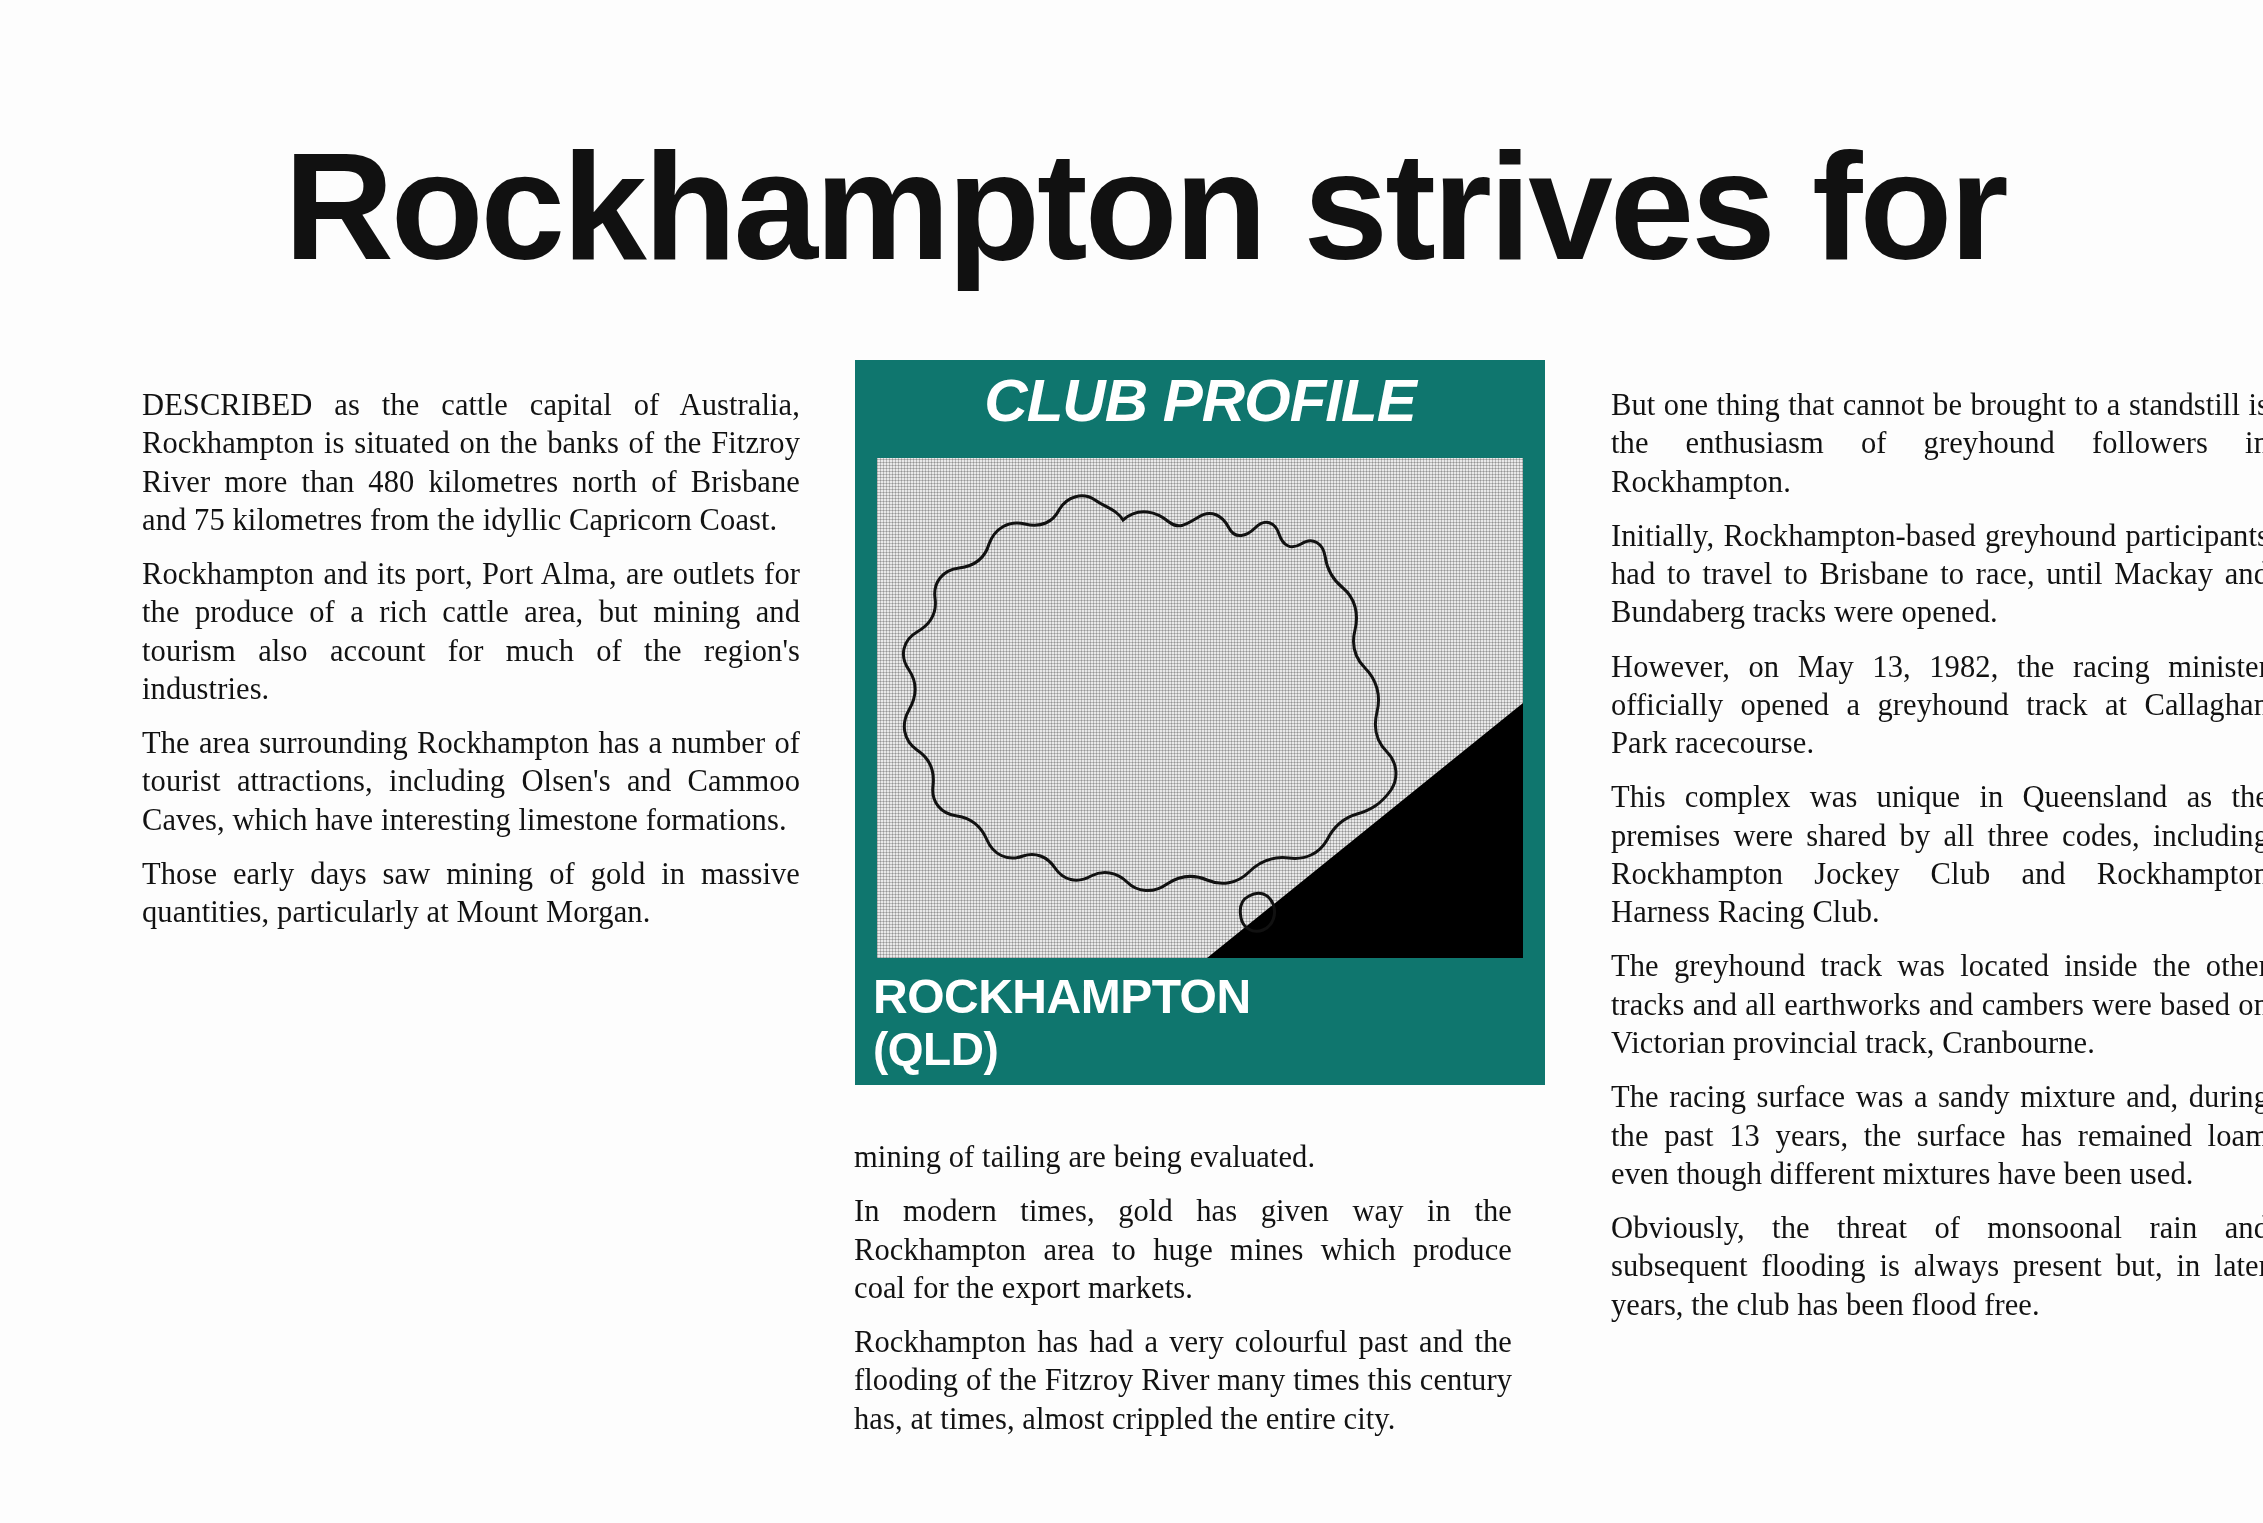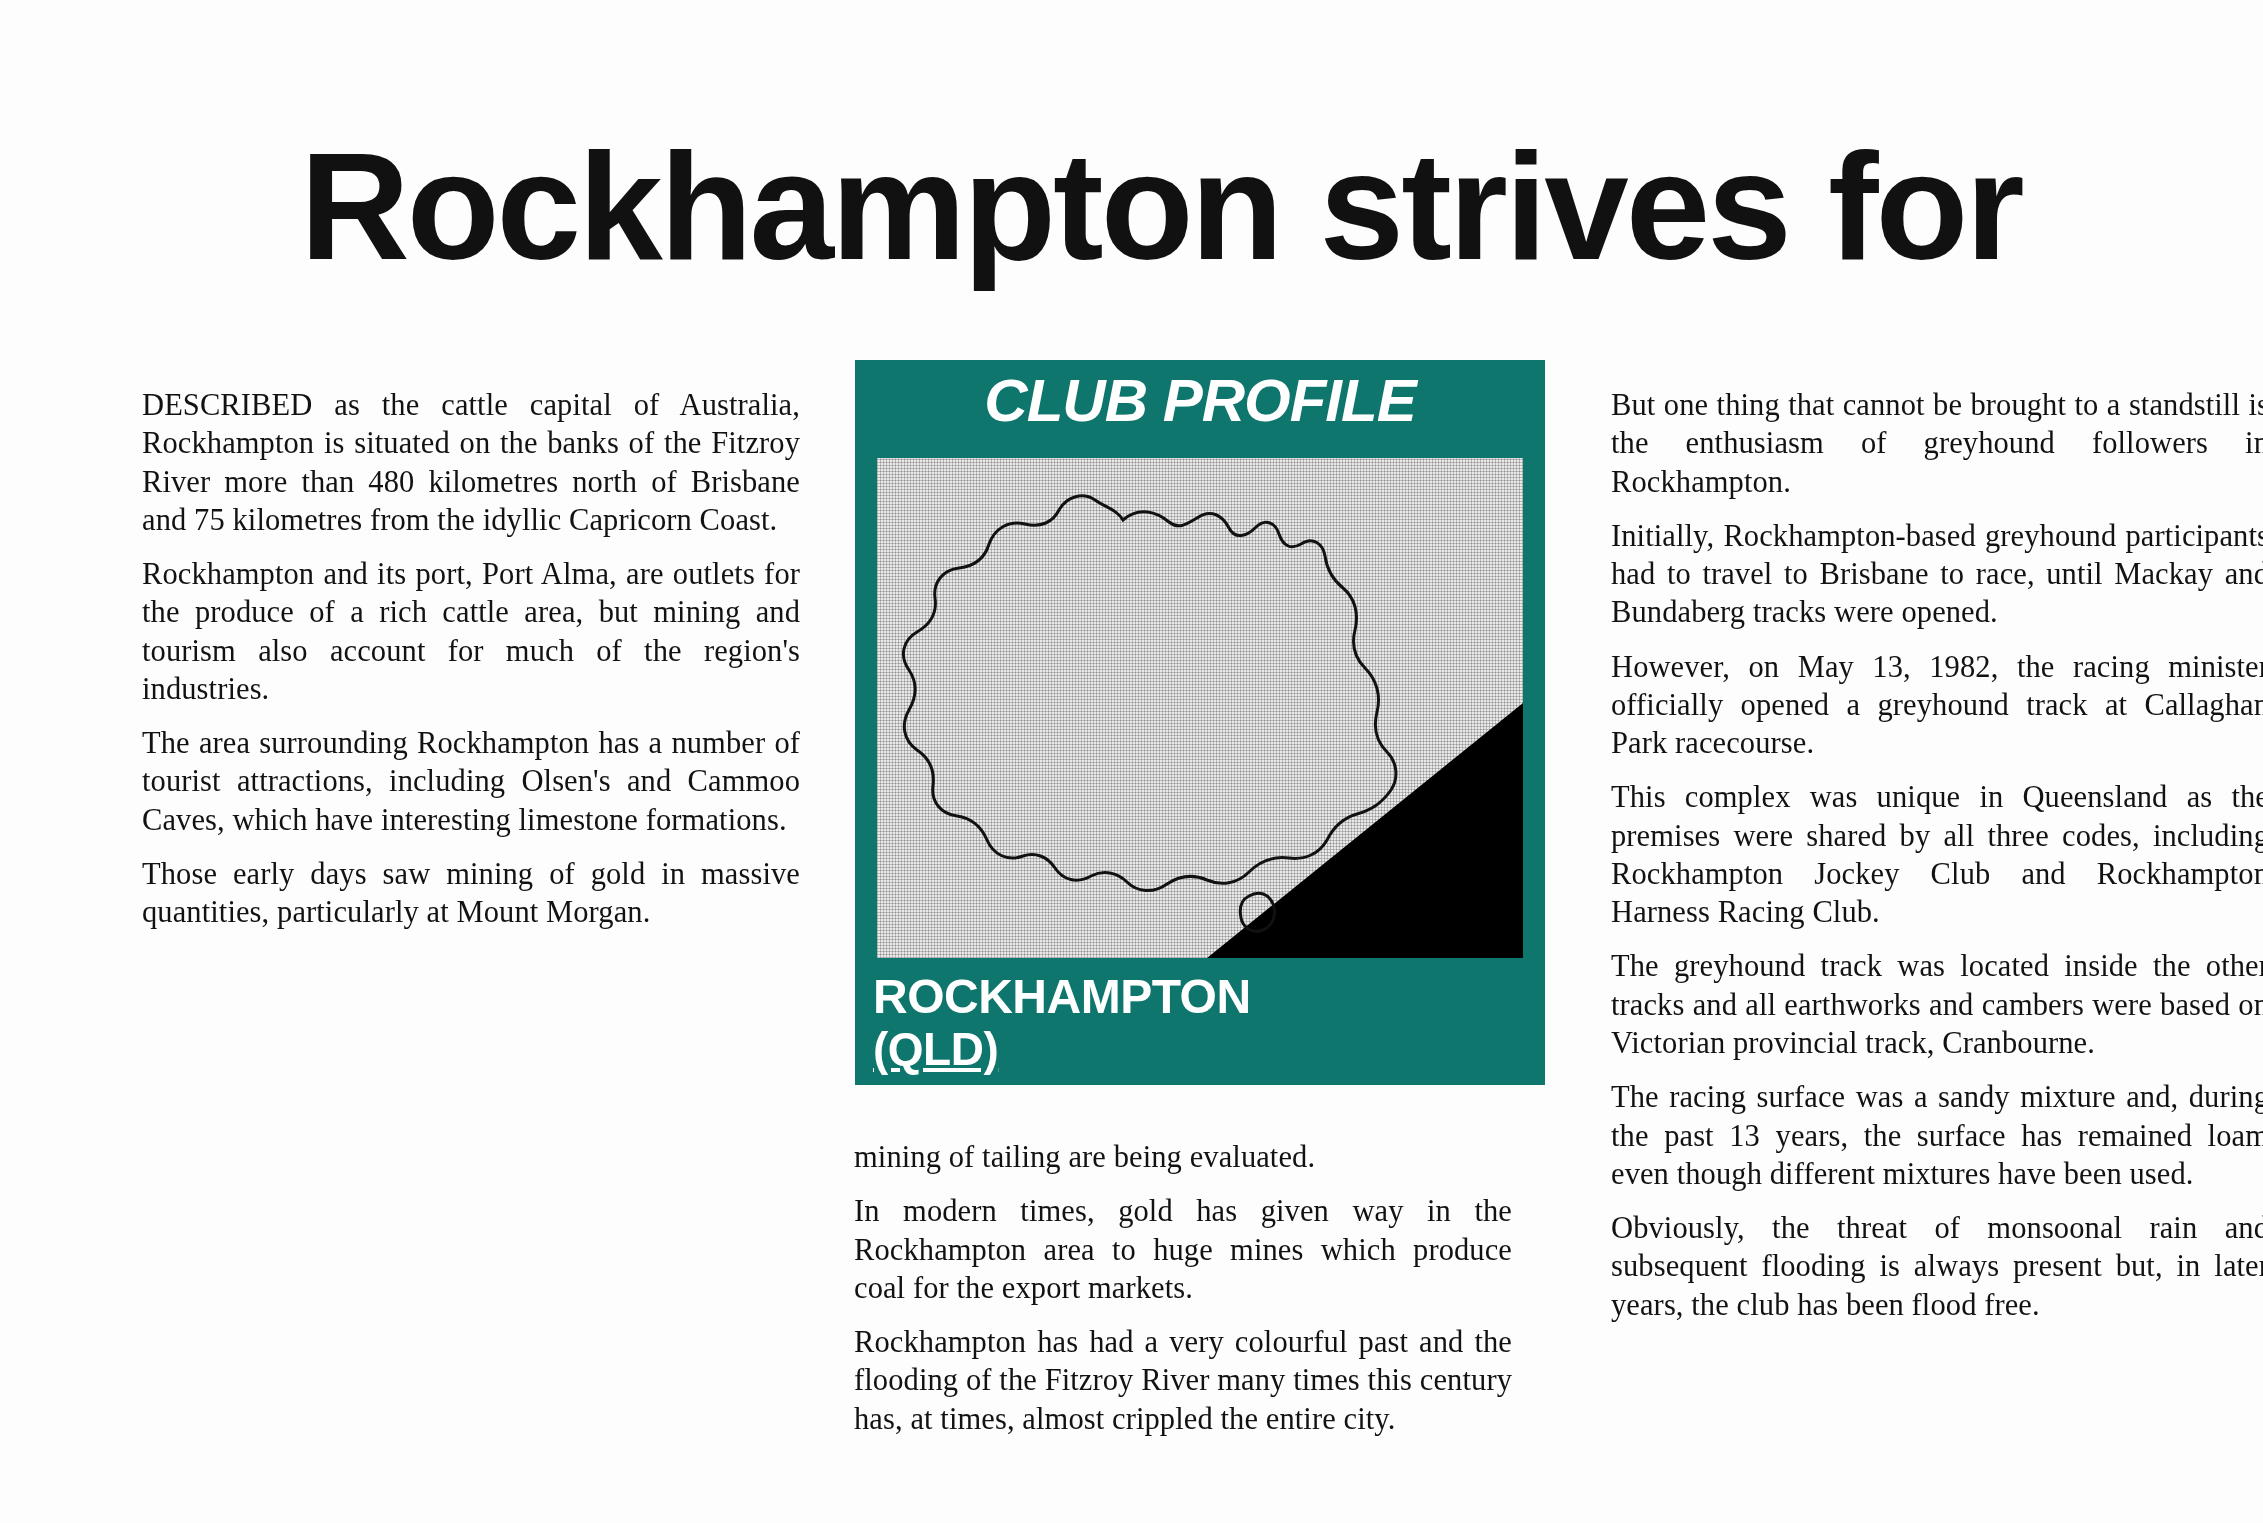--- a/index.html
+++ b/index.html
@@ -18,21 +18,21 @@
   .page {
     position: relative;
     width: 2263px;
     height: 1523px;
     background: #fdfdfd;
   }
 
   
   .headline {
     position: absolute;
-    left: 300px;
+    left: 284px;
     top: 130px;
     width: 1960px;
     font-family: "Liberation Sans", sans-serif;
     font-weight: 700;
     font-size: 152px;
     line-height: 1.0;
     letter-spacing: -3px;
     color: #111;
     white-space: nowrap;
   }
@@ -115,21 +115,20 @@
     color: #ffffff;
     font-family: "Liberation Sans", sans-serif;
     font-weight: 700;
     font-size: 48px;
     line-height: 1.12;
     letter-spacing: -0.5px;
   }
   .profile-sub .qld {
     display: block;
     font-size: 46px;
-    text-decoration: underline;
   }
 </style>
 </head>
 <body>
 
 <div class="page">
 
   <div class="headline">Rockhampton strives for</div>
 
   <div class="col col-left">

